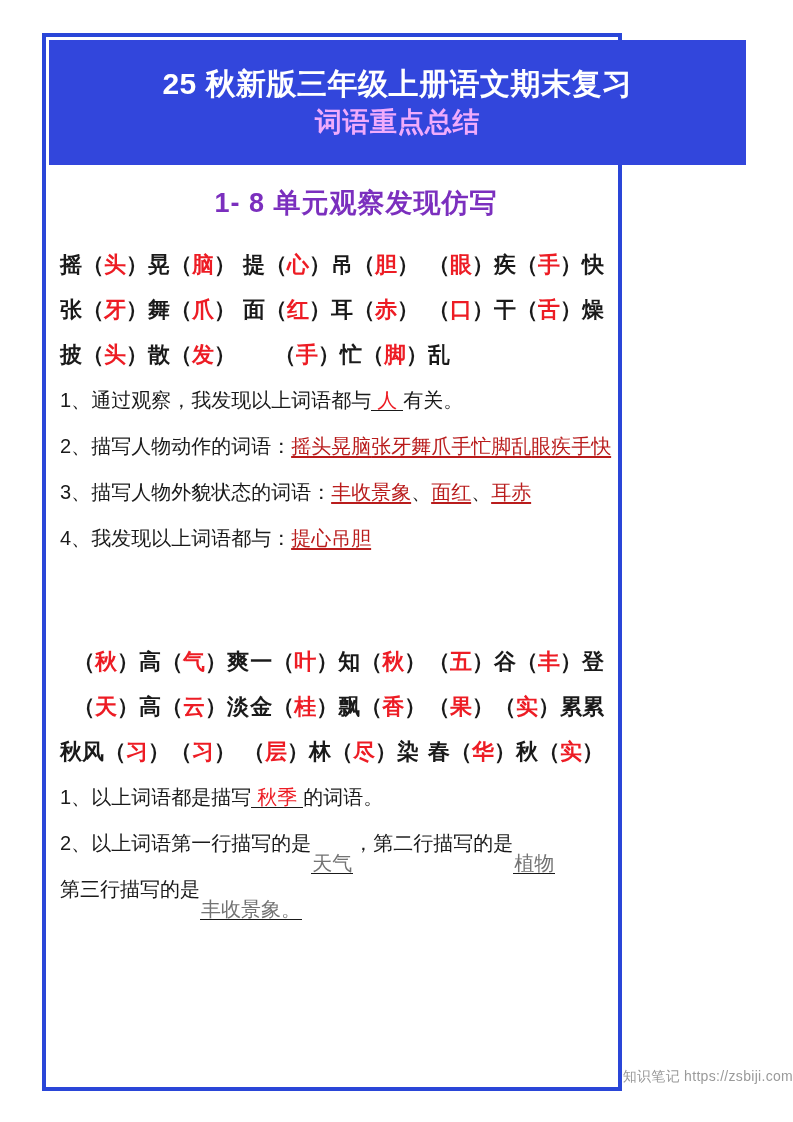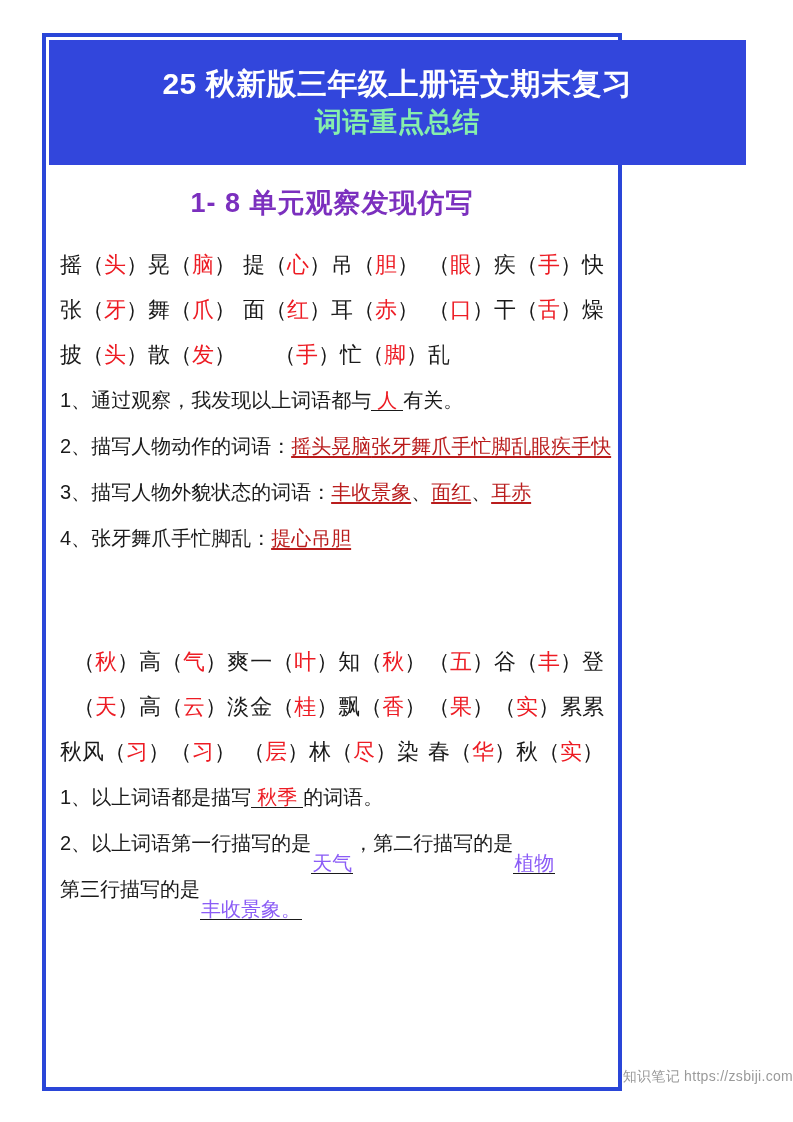--- a/index.html
+++ b/index.html
@@ -54,39 +54,40 @@
   }
   .header-title {
     color: #ffffff;
     font-size: 30px;
     font-weight: bold;
     letter-spacing: 0.5px;
     line-height: 1.25;
     white-space: nowrap;
   }
   .header-subtitle {
-    color: #86efac;
+    color: #f0abfc;
     font-size: 27px;
     font-weight: bold;
     letter-spacing: 0.5px;
     line-height: 1.3;
     white-space: nowrap;
   }
 
   
   .section-title {
     position: absolute;
     left: 0;
     top: 148px;
     width: 100%;
     text-align: center;
     color: #7b2fbe;
     font-size: 27px;
     font-weight: bold;
     letter-spacing: 1px;
+    padding-left: 24px;
   }
 
   
   .content {
     position: absolute;
     left: 0;
     top: 205px;
     width: 100%;
     box-sizing: border-box;
     padding: 0 14px 0 14px;
@@ -95,21 +96,21 @@
   .idiom-row {
     font-size: 22px;
     color: #1a1a1a;
     line-height: 1.0;
     height: 45px;
     display: flex;
     align-items: center;
     white-space: nowrap;
   }
   .idiom-row.indent-1 { padding-left: 13px; }
-  .idiom-row .grp { display: inline-block; }
+  .idiom-row .grp { display: inline-block; font-weight: bold; }
   .gap-lg { display: inline-block; width: 38px; }
   .gap-xl { display: inline-block; width: 50px; }
 
   .r { color: #ed1c24; }
   .k { color: #1a1a1a; }
 
   .q-line {
     font-size: 20px;
     color: #1a1a1a;
     line-height: 1.0;
@@ -122,21 +123,21 @@
     color: #b91c1c;
     text-decoration: underline;
     text-underline-offset: 3px;
   }
   .ans-blank {
     color: #ed1c24;
     border-bottom: 1.5px solid #1a1a1a;
     padding: 0 6px;
   }
   .ans-ul-black {
-    color: #8b5cf6;
+    color: #737373;
     border-bottom: 1.5px solid #1a1a1a;
     padding: 0 1px;
     margin-top: 41px;
   }
   .sp-sm { display: inline-block; width: 9px; }
 
   .block-gap { height: 78px; }
 
   
   .watermark {
@@ -207,21 +208,21 @@
             <span>3、</span>
             <span>描写人物外貌状态的词语：</span>
             <span class="ans">丰收景象</span>
             <span>、</span>
             <span class="ans">面红</span>
             <span>、</span>
             <span class="ans">耳赤</span>
           </div>
           <div class="q-line">
             <span>4、</span>
-            <span>张牙舞爪手忙脚乱：</span>
+            <span>我发现以上词语都与：</span>
             <span class="ans">提心吊胆</span>
           </div>
         </div>
 
       <div class="block-gap"></div>
 
       <div id="b2rows">
           <div class="idiom-row indent-1">
             <span class="grp"><span class="k">（</span><span class="r">秋</span><span class="k">）</span><span class="k">高</span><span class="k">（</span><span class="r">气</span><span class="k">）</span><span class="k">爽</span></span>
             <span class="gap-lg"></span>

